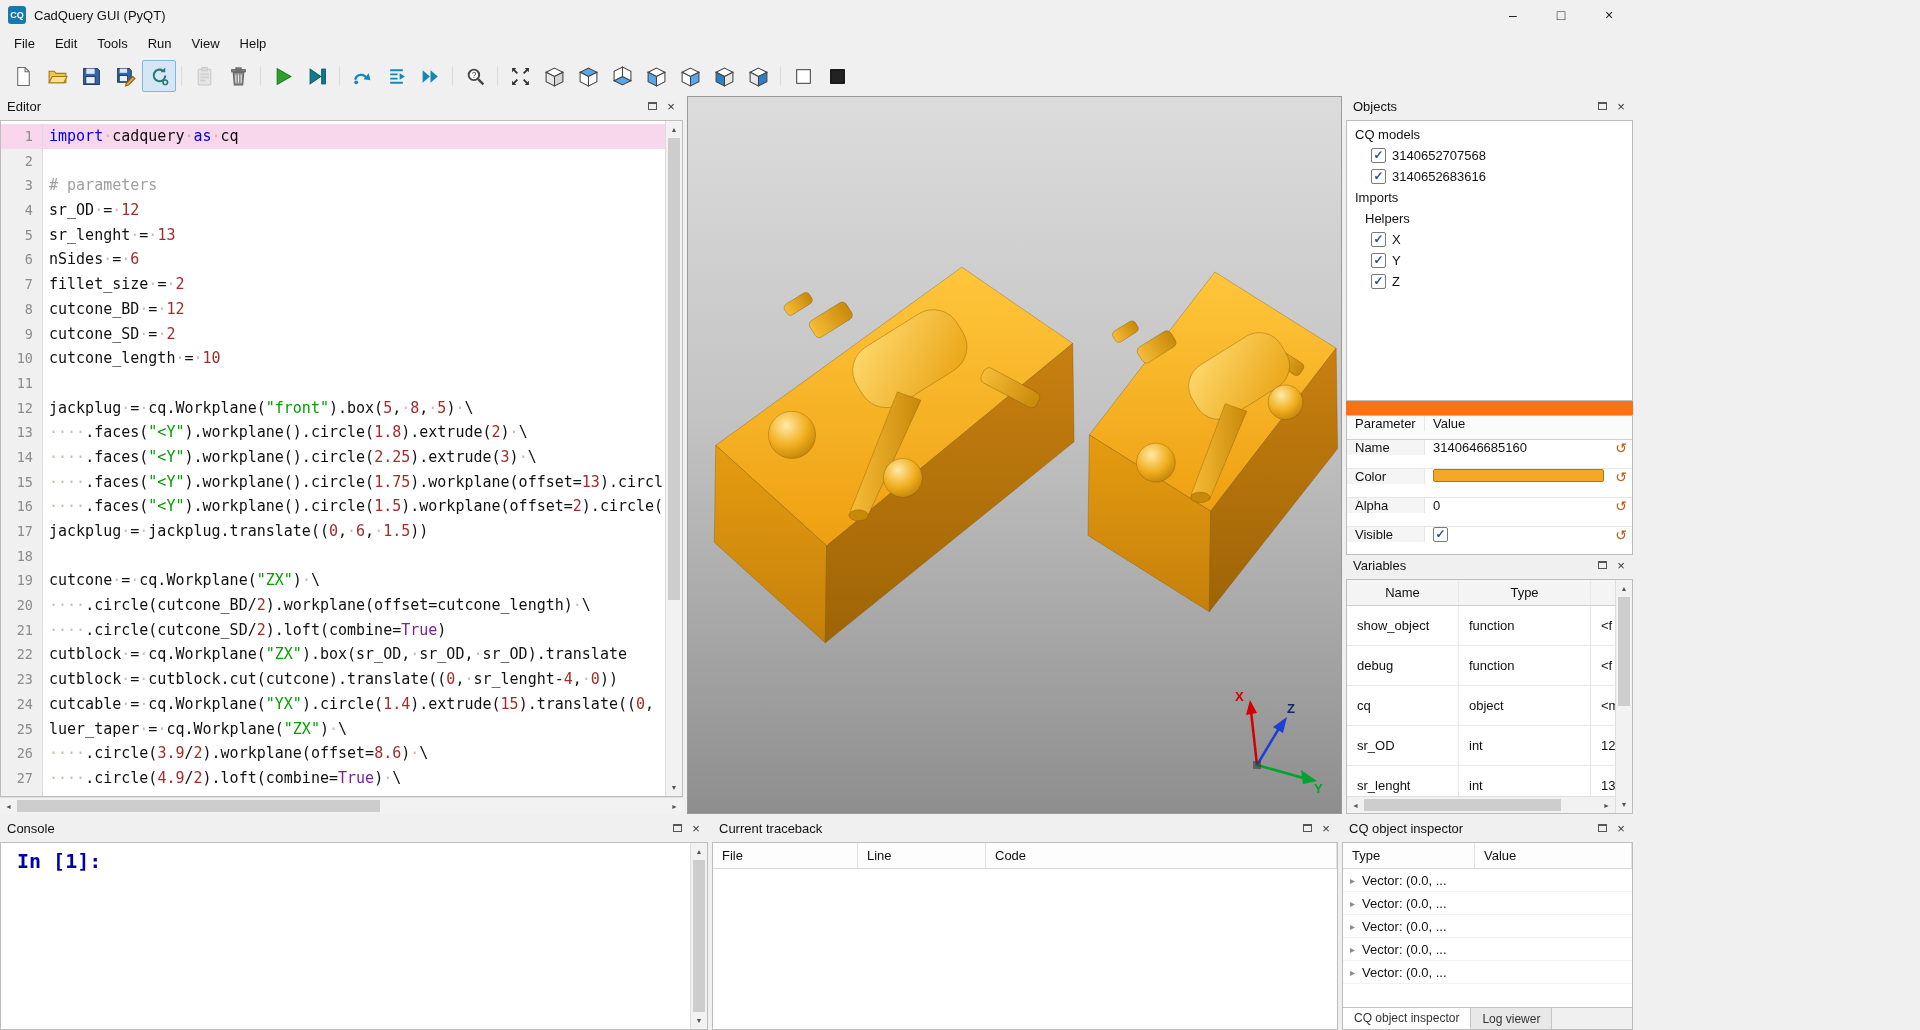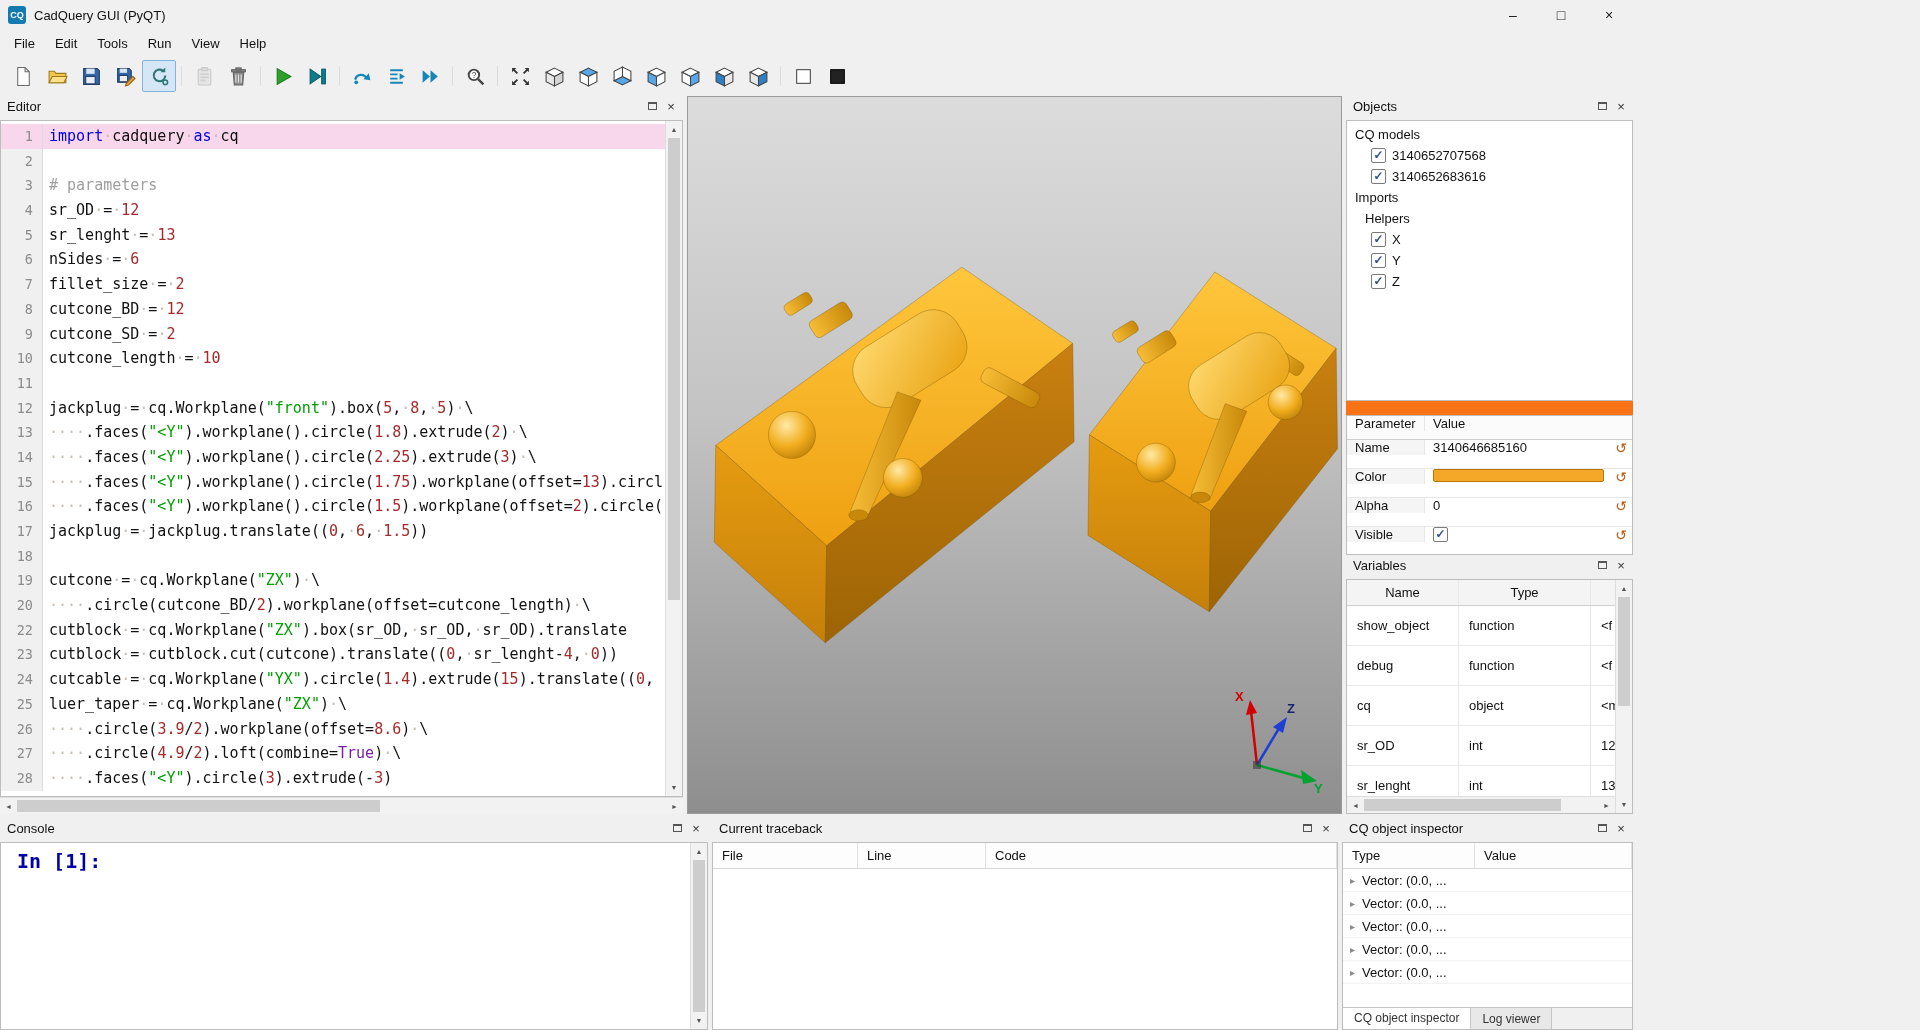--- a/index.html
+++ b/index.html
@@ -382,20 +382,21 @@
             <div class="code-line"><span class="ln">11</span><span class="code-text"></span></div>
             <div class="code-line"><span class="ln">12</span><span class="code-text"><span class="tok-p">jackplug</span><span class="tok-w">·</span><span class="tok-p">=</span><span class="tok-w">·</span><span class="tok-p">cq.Workplane(</span><span class="tok-s">"front"</span><span class="tok-p">).box(</span><span class="tok-n">5</span><span class="tok-p">,</span><span class="tok-w">·</span><span class="tok-n">8</span><span class="tok-p">,</span><span class="tok-w">·</span><span class="tok-n">5</span><span class="tok-p">)</span><span class="tok-w">·</span><span class="tok-p">\</span></span></div>
             <div class="code-line"><span class="ln">13</span><span class="code-text"><span class="tok-w">····</span><span class="tok-p">.faces(</span><span class="tok-s">"&lt;Y"</span><span class="tok-p">).workplane().circle(</span><span class="tok-n">1.8</span><span class="tok-p">).extrude(</span><span class="tok-n">2</span><span class="tok-p">)</span><span class="tok-w">·</span><span class="tok-p">\</span></span></div>
             <div class="code-line"><span class="ln">14</span><span class="code-text"><span class="tok-w">····</span><span class="tok-p">.faces(</span><span class="tok-s">"&lt;Y"</span><span class="tok-p">).workplane().circle(</span><span class="tok-n">2.25</span><span class="tok-p">).extrude(</span><span class="tok-n">3</span><span class="tok-p">)</span><span class="tok-w">·</span><span class="tok-p">\</span></span></div>
             <div class="code-line"><span class="ln">15</span><span class="code-text"><span class="tok-w">····</span><span class="tok-p">.faces(</span><span class="tok-s">"&lt;Y"</span><span class="tok-p">).workplane().circle(</span><span class="tok-n">1.75</span><span class="tok-p">).workplane(offset=</span><span class="tok-n">13</span><span class="tok-p">).circl</span></span></div>
             <div class="code-line"><span class="ln">16</span><span class="code-text"><span class="tok-w">····</span><span class="tok-p">.faces(</span><span class="tok-s">"&lt;Y"</span><span class="tok-p">).workplane().circle(</span><span class="tok-n">1.5</span><span class="tok-p">).workplane(offset=</span><span class="tok-n">2</span><span class="tok-p">).circle(</span></span></div>
             <div class="code-line"><span class="ln">17</span><span class="code-text"><span class="tok-p">jackplug</span><span class="tok-w">·</span><span class="tok-p">=</span><span class="tok-w">·</span><span class="tok-p">jackplug.translate((</span><span class="tok-n">0</span><span class="tok-p">,</span><span class="tok-w">·</span><span class="tok-n">6</span><span class="tok-p">,</span><span class="tok-w">·</span><span class="tok-n">1.5</span><span class="tok-p">))</span></span></div>
             <div class="code-line"><span class="ln">18</span><span class="code-text"></span></div>
             <div class="code-line"><span class="ln">19</span><span class="code-text"><span class="tok-p">cutcone</span><span class="tok-w">·</span><span class="tok-p">=</span><span class="tok-w">·</span><span class="tok-p">cq.Workplane(</span><span class="tok-s">"ZX"</span><span class="tok-p">)</span><span class="tok-w">·</span><span class="tok-p">\</span></span></div>
             <div class="code-line"><span class="ln">20</span><span class="code-text"><span class="tok-w">····</span><span class="tok-p">.circle(cutcone_BD/</span><span class="tok-n">2</span><span class="tok-p">).workplane(offset=cutcone_length)</span><span class="tok-w">·</span><span class="tok-p">\</span></span></div>
+            <div class="code-line"><span class="ln">21</span><span class="code-text"><span class="tok-w">····</span><span class="tok-p">.circle(cutcone_SD/</span><span class="tok-n">2</span><span class="tok-p">).loft(combine=</span><span class="tok-b">True</span><span class="tok-p">)</span></span></div>
             <div class="code-line"><span class="ln">22</span><span class="code-text"><span class="tok-p">cutblock</span><span class="tok-w">·</span><span class="tok-p">=</span><span class="tok-w">·</span><span class="tok-p">cq.Workplane(</span><span class="tok-s">"ZX"</span><span class="tok-p">).box(sr_OD,</span><span class="tok-w">·</span><span class="tok-p">sr_OD,</span><span class="tok-w">·</span><span class="tok-p">sr_OD).translate</span></span></div>
             <div class="code-line"><span class="ln">23</span><span class="code-text"><span class="tok-p">cutblock</span><span class="tok-w">·</span><span class="tok-p">=</span><span class="tok-w">·</span><span class="tok-p">cutblock.cut(cutcone).translate((</span><span class="tok-n">0</span><span class="tok-p">,</span><span class="tok-w">·</span><span class="tok-p">sr_lenght-</span><span class="tok-n">4</span><span class="tok-p">,</span><span class="tok-w">·</span><span class="tok-n">0</span><span class="tok-p">))</span></span></div>
             <div class="code-line"><span class="ln">24</span><span class="code-text"><span class="tok-p">cutcable</span><span class="tok-w">·</span><span class="tok-p">=</span><span class="tok-w">·</span><span class="tok-p">cq.Workplane(</span><span class="tok-s">"YX"</span><span class="tok-p">).circle(</span><span class="tok-n">1.4</span><span class="tok-p">).extrude(</span><span class="tok-n">15</span><span class="tok-p">).translate((</span><span class="tok-n">0</span><span class="tok-p">,</span></span></div>
             <div class="code-line"><span class="ln">25</span><span class="code-text"><span class="tok-p">luer_taper</span><span class="tok-w">·</span><span class="tok-p">=</span><span class="tok-w">·</span><span class="tok-p">cq.Workplane(</span><span class="tok-s">"ZX"</span><span class="tok-p">)</span><span class="tok-w">·</span><span class="tok-p">\</span></span></div>
             <div class="code-line"><span class="ln">26</span><span class="code-text"><span class="tok-w">····</span><span class="tok-p">.circle(</span><span class="tok-n">3.9</span><span class="tok-p">/</span><span class="tok-n">2</span><span class="tok-p">).workplane(offset=</span><span class="tok-n">8.6</span><span class="tok-p">)</span><span class="tok-w">·</span><span class="tok-p">\</span></span></div>
             <div class="code-line"><span class="ln">27</span><span class="code-text"><span class="tok-w">····</span><span class="tok-p">.circle(</span><span class="tok-n">4.9</span><span class="tok-p">/</span><span class="tok-n">2</span><span class="tok-p">).loft(combine=</span><span class="tok-b">True</span><span class="tok-p">)</span><span class="tok-w">·</span><span class="tok-p">\</span></span></div>
             <div class="code-line"><span class="ln">28</span><span class="code-text"><span class="tok-w">····</span><span class="tok-p">.faces(</span><span class="tok-s">"&lt;Y"</span><span class="tok-p">).circle(</span><span class="tok-n">3</span><span class="tok-p">).extrude(-</span><span class="tok-n">3</span><span class="tok-p">)</span></span></div>
           </div>
         <div class="vscroll">
           <div class="sb-arrow">▲</div>

